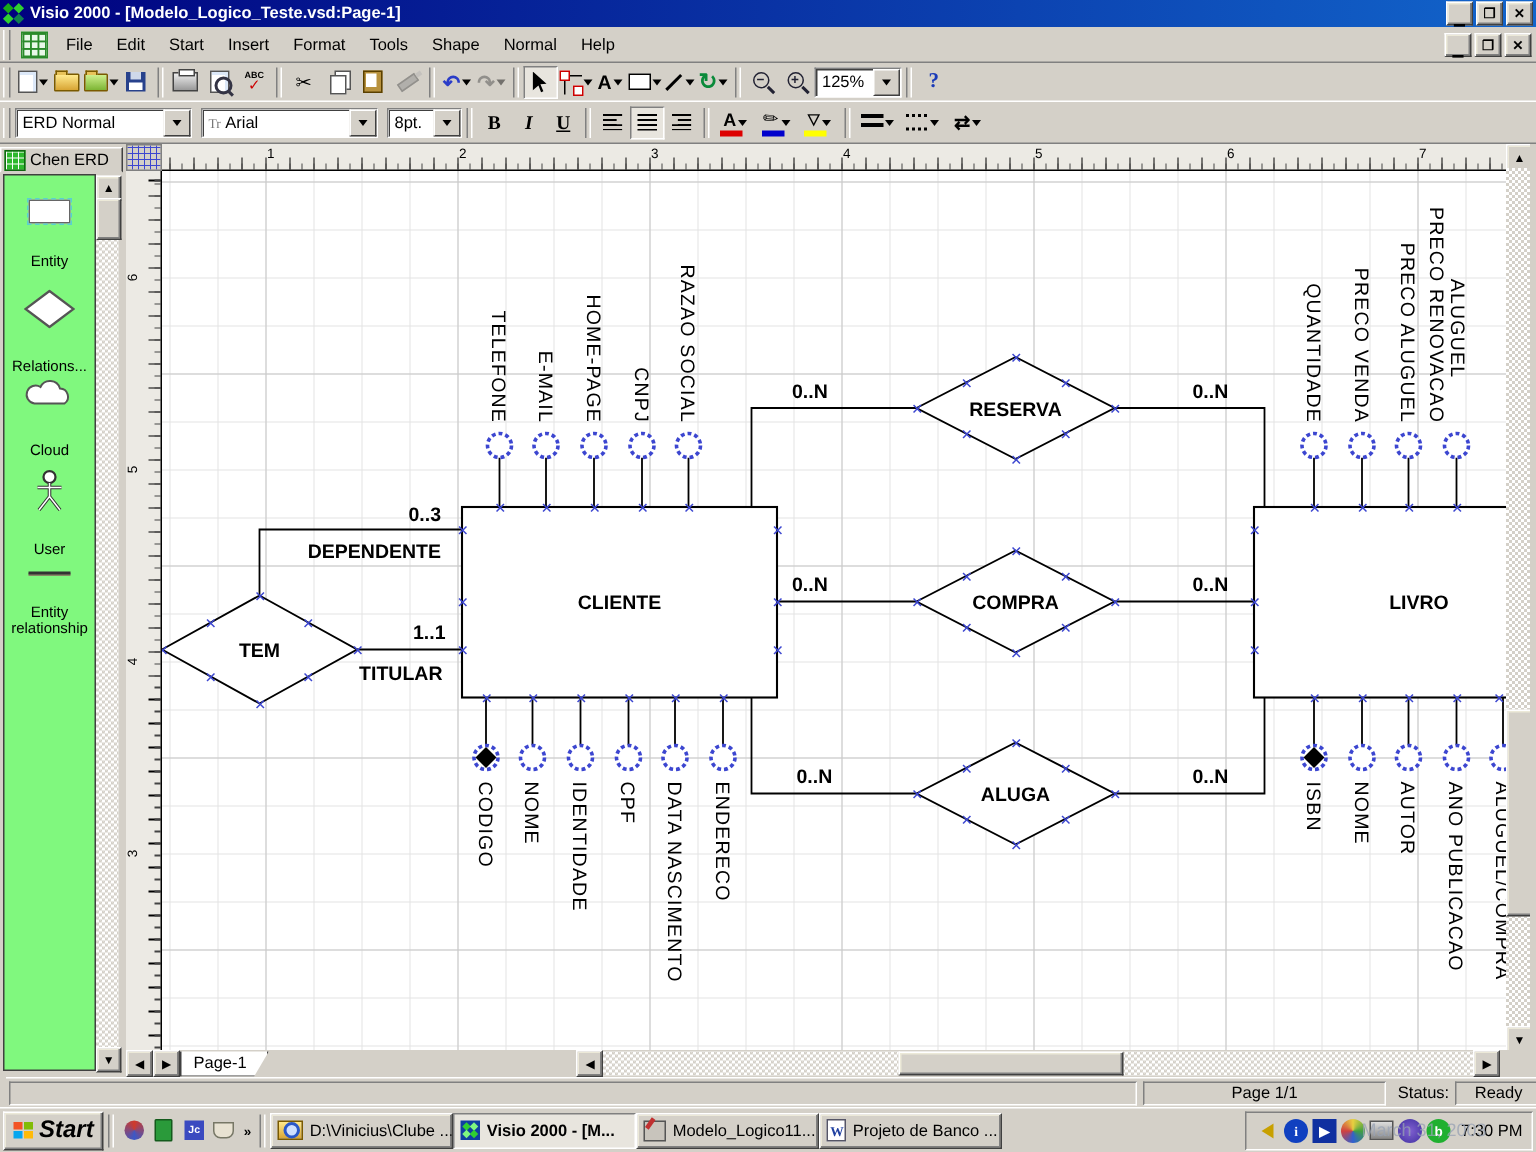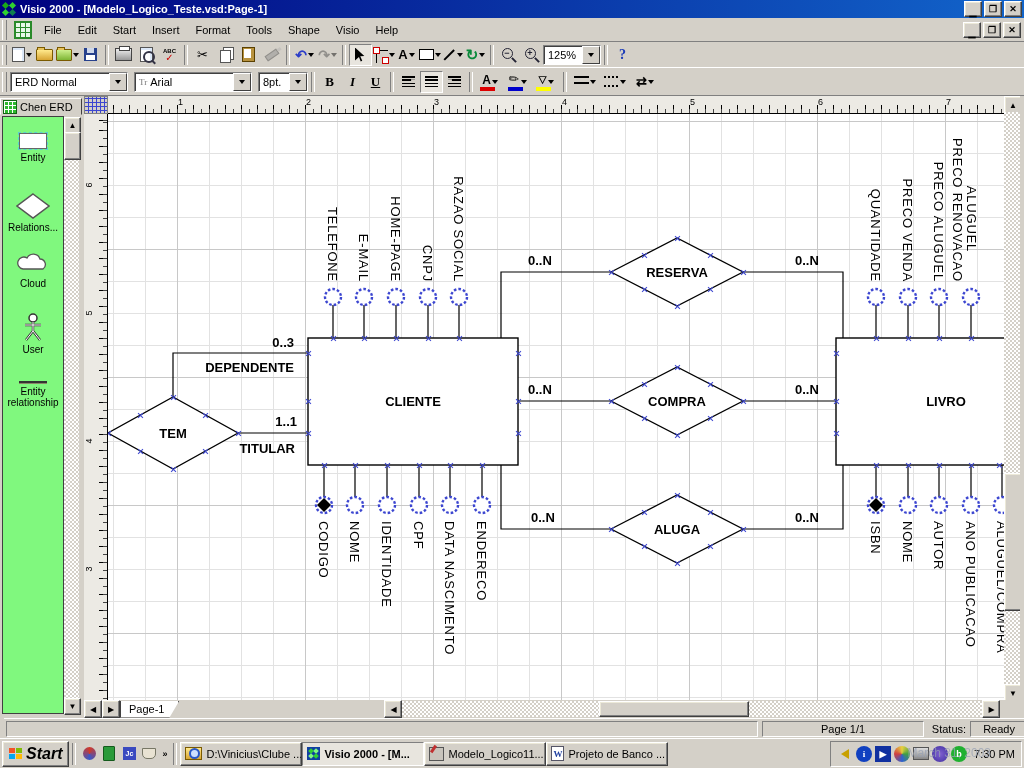--- a/index.html
+++ b/index.html
@@ -62,21 +62,21 @@
        repeating-linear-gradient(#000 0 1.5px,transparent 1.5px 3.4px)}
   .fontbtn{font-weight:bold;font-size:13px;font-family:"Liberation Serif",serif}
   .clrbar{position:absolute;left:3px;bottom:2px;width:15px;height:4px}
   
   .stencil{left:0;top:96px;width:84px;height:622px;background:#d4d0c8}
   .sten-tab{position:absolute;left:0;top:2px;width:82px;height:17px;background:#d4d0c8;border:1px solid;
             border-color:#fff #404040 transparent #fff;display:flex;align-items:center;padding-left:2px;box-sizing:border-box}
   .sten-body{position:absolute;left:2px;top:20px;width:62px;height:598px;background:#80f87e;border:1px solid #404040;
              display:flex;flex-direction:column;align-items:center;padding-top:8px;box-sizing:border-box;overflow:hidden}
   .sten-item{height:60px;display:flex;flex-direction:column;align-items:center;justify-content:flex-start;width:100%}
-  .sten-item .lbl{margin-top:3px;font-size:10px;text-align:center;line-height:11px}
+  .sten-item .lbl{margin-top:20px;font-size:10px;text-align:center;line-height:11px}
   .sbar{position:absolute;background:#d4d0c8}
   .sbtn{position:absolute;background:#d4d0c8;display:flex;align-items:center;justify-content:center;font-size:8px;color:#000}
   .track{background:#fff;background-image:linear-gradient(45deg,#d4d0c8 25%,transparent 25%,transparent 75%,#d4d0c8 75%),
          linear-gradient(45deg,#d4d0c8 25%,transparent 25%,transparent 75%,#d4d0c8 75%);background-size:4px 4px;background-position:0 0,2px 2px}
   
   .corner{left:84px;top:96px;width:24px;height:18px;background:#d4d0c8;border:1px solid #808080;box-sizing:border-box;
           background-image:linear-gradient(#3c46d0 1px,transparent 1px),linear-gradient(90deg,#3c46d0 1px,transparent 1px);
           background-size:4px 4px;background-position:11px 13px;}
   .hruler{left:108px;top:96px;width:896px;height:18px;background:#eceae4;border-bottom:1px solid #000;box-sizing:border-box;
       background-image:repeating-linear-gradient(90deg,#444 0 1px,transparent 1px 8px),repeating-linear-gradient(90deg,#000 0 1px,transparent 1px 16px);
@@ -143,21 +143,21 @@
   <span style="width:16px;height:16px;background:#e8f8e8;border:1px solid #2a8a2a;display:inline-flex;margin:0 4px;
                background-image:linear-gradient(#2a8a2a 1px,transparent 1px),linear-gradient(90deg,#2a8a2a 1px,transparent 1px);
                background-size:5px 5px"></span>
   <span class="menu-item">File</span>
   <span class="menu-item">Edit</span>
   <span class="menu-item">Start</span>
   <span class="menu-item">Insert</span>
   <span class="menu-item">Format</span>
   <span class="menu-item">Tools</span>
   <span class="menu-item">Shape</span>
-  <span class="menu-item">Visio</span>
+  <span class="menu-item">Normal</span>
   <span class="menu-item">Help</span>
   <span style="margin-left:auto;display:flex;padding-right:3px">
     <span class="winbtn out">
         <span style="margin-top:6px">▁</span>
       </span>
     <span class="winbtn out">❐</span>
     <span class="winbtn out">✕</span>
   </span>
 </div>
 

